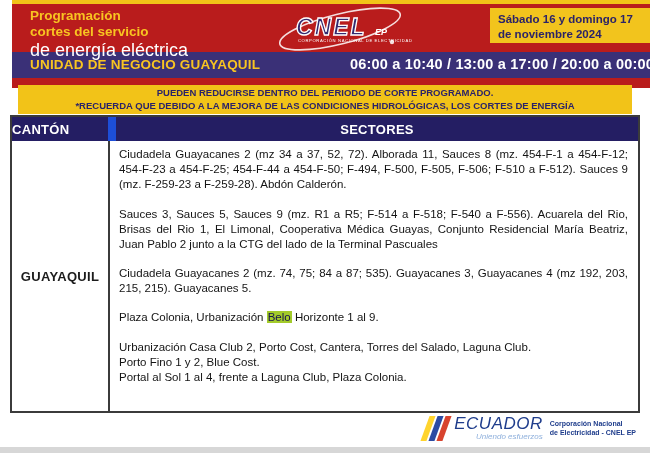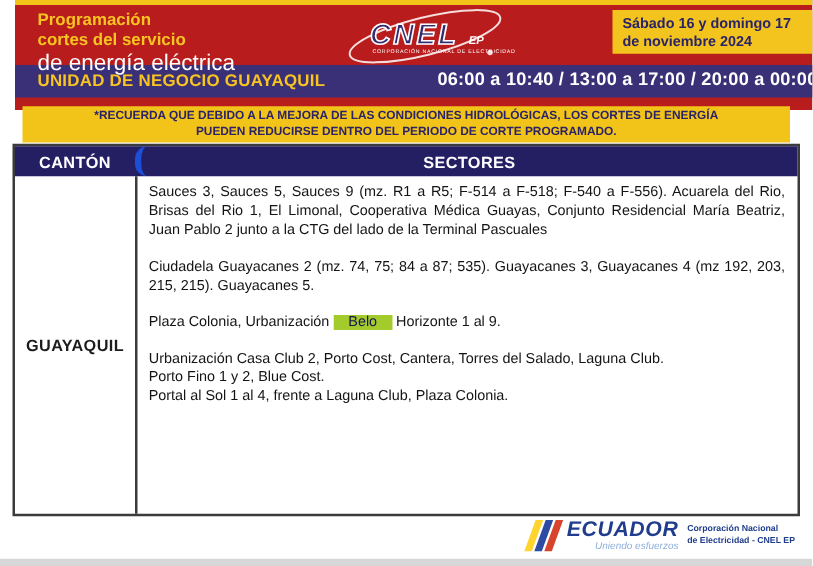--- a/index.html
+++ b/index.html
@@ -26,42 +26,42 @@
   .notice { position:absolute; top:85px; left:18px; width:614px; height:29px;
             background:#F2C318; color:#2B2368; font-weight:bold; font-size:9.5px;
             text-align:center; display:flex; flex-direction:column; justify-content:center;
             line-height:1.35; }
 
   
   .tbl { position:absolute; top:115px; left:10px; width:630px; border:2px solid #3b3b3b;
          background:#fff; }
   .thead { display:flex; background:#241E63; color:#fff; font-weight:bold; font-size:13px;
            height:24px; align-items:center; }
-  .th-canton { width:96px; text-align:center; letter-spacing:.3px; }
-  .th-sectores { flex:1; text-align:center; letter-spacing:.3px; border-left:5px solid #1d4ed8; height:100%;
-                 display:flex; align-items:center; justify-content:center;border-radius:10px; }
+  .th-canton { width:96px; text-align:left; letter-spacing:.3px; }
+  .th-sectores { flex:1; text-align:center; letter-spacing:.3px; border-left:8px solid #1d4ed8; height:100%;
+                 display:flex; align-items:center; justify-content:center; }
   .tbody { display:flex; min-height:270px; }
   .td-canton { width:96px; display:flex; align-items:center; justify-content:center;
                font-size:13px; font-weight:600; color:#1c1c1c; letter-spacing:.3px; }
   .td-sectores { flex:1; border-left:2px solid #3b3b3b; padding:6px 10px 8px 9px;
                  font-size:11.5px; color:#141414; }
   .para { margin:0 0 14px 0; text-align:justify; line-height:1.32; }
   .para:last-child { margin-bottom:0; }
   .line { line-height:1.32; }
-  .hl { background:#A3CB2B; color:#17124F; padding:0 12px; }
+  .hl { background:#A3CB2B; color:#17124F; padding:0 1px; }
 
   
   .footer-logo { position:absolute; right:14px; bottom:12px; display:flex; align-items:center; }
   .flag { display:flex; margin-right:5px; }
   .stripe { width:6px; height:25px; transform:skewX(-20deg); margin-right:2px; }
   .stripe-yellow { background:#FFD42E; }
   .stripe-blue   { background:#2C4BA3; }
   .stripe-red    { background:#D8432E; }
   .ecuador-block { display:flex; flex-direction:column; margin-right:7px; }
-  .ecuador-word { color:#1F3D8C; font-weight:bold; font-style:italic; font-size:17px;
+  .ecuador-word { color:#1F3D8C; font-weight:normal; font-style:italic; font-size:17px;
                   line-height:.95; letter-spacing:.5px; }
   .ecuador-tag { color:#8FB0DC; font-style:italic; font-size:8px; text-align:right; }
   .cnel-footer-text { color:#1F3D8C; font-weight:bold; font-size:7px; line-height:1.3; }
   .cnel-footer-text span { display:block; }
   .bottom-strip { position:absolute; bottom:0; left:0; width:650px; height:6px; background:#D7D7D7; }
 </style>
 </head>
 <body>
 
 <div class="page">
@@ -85,32 +85,33 @@
     </svg>
 
     <div class="unit-label">UNIDAD DE NEGOCIO GUAYAQUIL</div>
 
     <div class="date-box">Sábado 16 y domingo 17 de noviembre 2024</div>
 
     <div class="times">06:00 a 10:40 / 13:00 a 17:00 / 20:00 a 00:00</div>
   </div>
 
   <div class="notice">
+    <span>PUEDEN REDUCIRSE DENTRO DEL PERIODO DE CORTE PROGRAMADO.</span>
     <span>*RECUERDA QUE DEBIDO A LA MEJORA DE LAS CONDICIONES HIDROLÓGICAS, LOS CORTES DE ENERGÍA</span>
-    <span>PUEDEN REDUCIRSE DENTRO DEL PERIODO DE CORTE PROGRAMADO.</span>
   </div>
 
   <div class="tbl">
     <div class="thead">
       <div class="th-canton">CANTÓN</div>
       <div class="th-sectores">SECTORES</div>
     </div>
     <div class="tbody">
       <div class="td-canton">GUAYAQUIL</div>
       <div class="td-sectores">
+        <p class="para">Ciudadela Guayacanes 2 (mz 34 a 37, 52, 72). Alborada 11, Sauces 8 (mz. 454-F-1 a 454-F-12; 454-F-23 a 454-F-25; 454-F-44 a 454-F-50; F-494, F-500, F-505, F-506; F-510 a F-512). Sauces 9 (mz. F-259-23 a F-259-28). Abdón Calderón.</p>
         <p class="para">Sauces 3, Sauces 5, Sauces 9 (mz. R1 a R5; F-514 a F-518; F-540 a F-556). Acuarela del Rio, Brisas del Rio 1, El Limonal, Cooperativa Médica Guayas, Conjunto Residencial María Beatriz, Juan Pablo 2 junto a la CTG del lado de la Terminal Pascuales</p>
         <p class="para">Ciudadela Guayacanes 2 (mz. 74, 75; 84 a 87; 535). Guayacanes 3, Guayacanes 4 (mz 192, 203, 215, 215). Guayacanes 5.</p>
         <p class="para"><span>Plaza Colonia, Urbanización </span><span class="hl">Belo</span><span> Horizonte 1 al 9.</span></p>
         <p class="para">
           <span class="line" style="display:block">Urbanización Casa Club 2, Porto Cost, Cantera, Torres del Salado, Laguna Club.</span>
           <span class="line" style="display:block">Porto Fino 1 y 2, Blue Cost.</span>
           <span class="line" style="display:block">Portal al Sol 1 al 4, frente a Laguna Club, Plaza Colonia.</span>
         </p>
       </div>
     </div>

